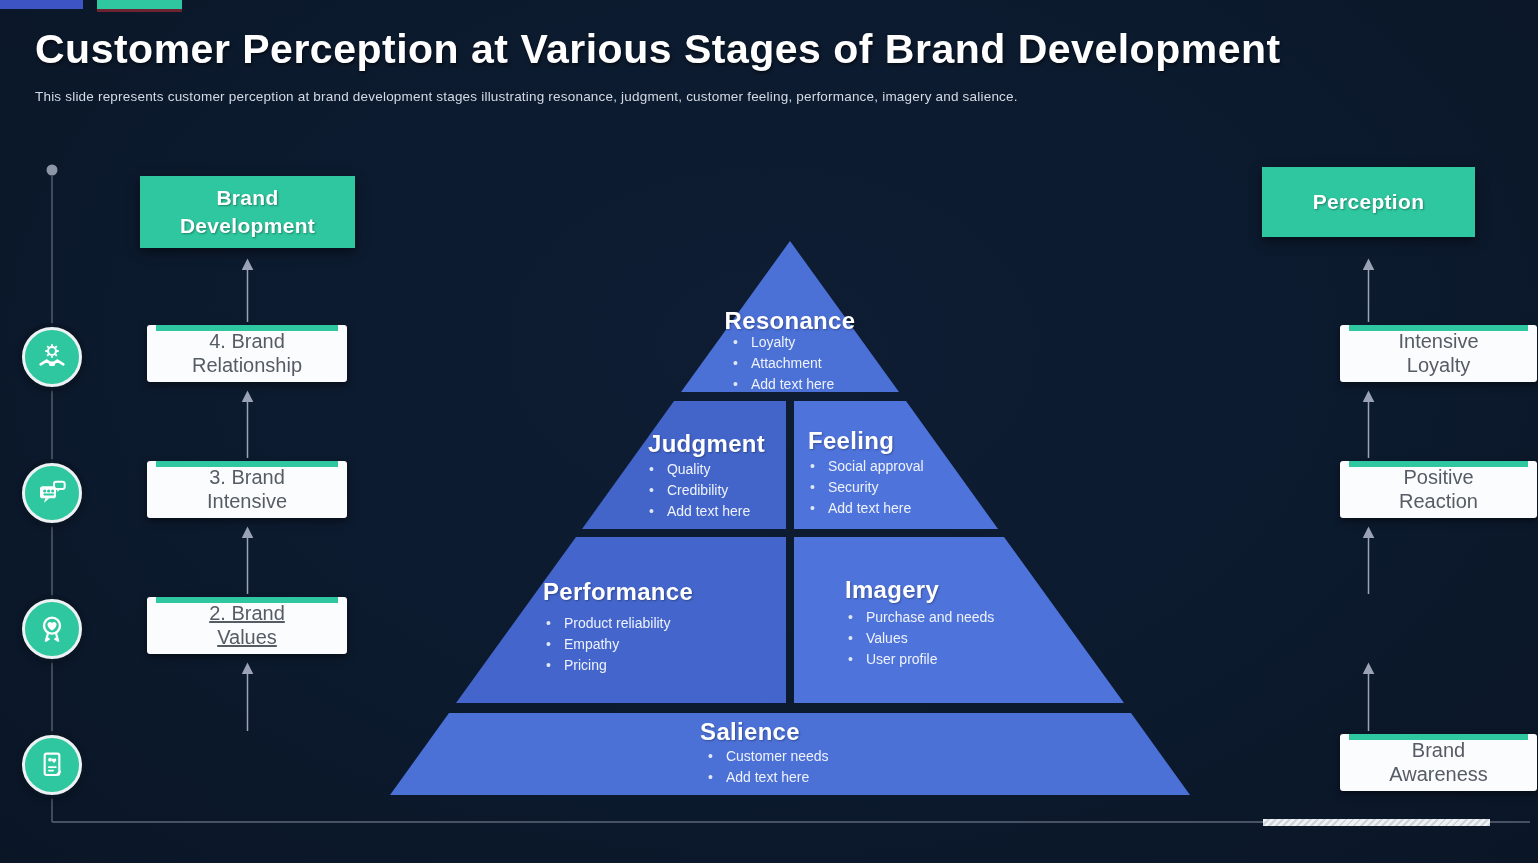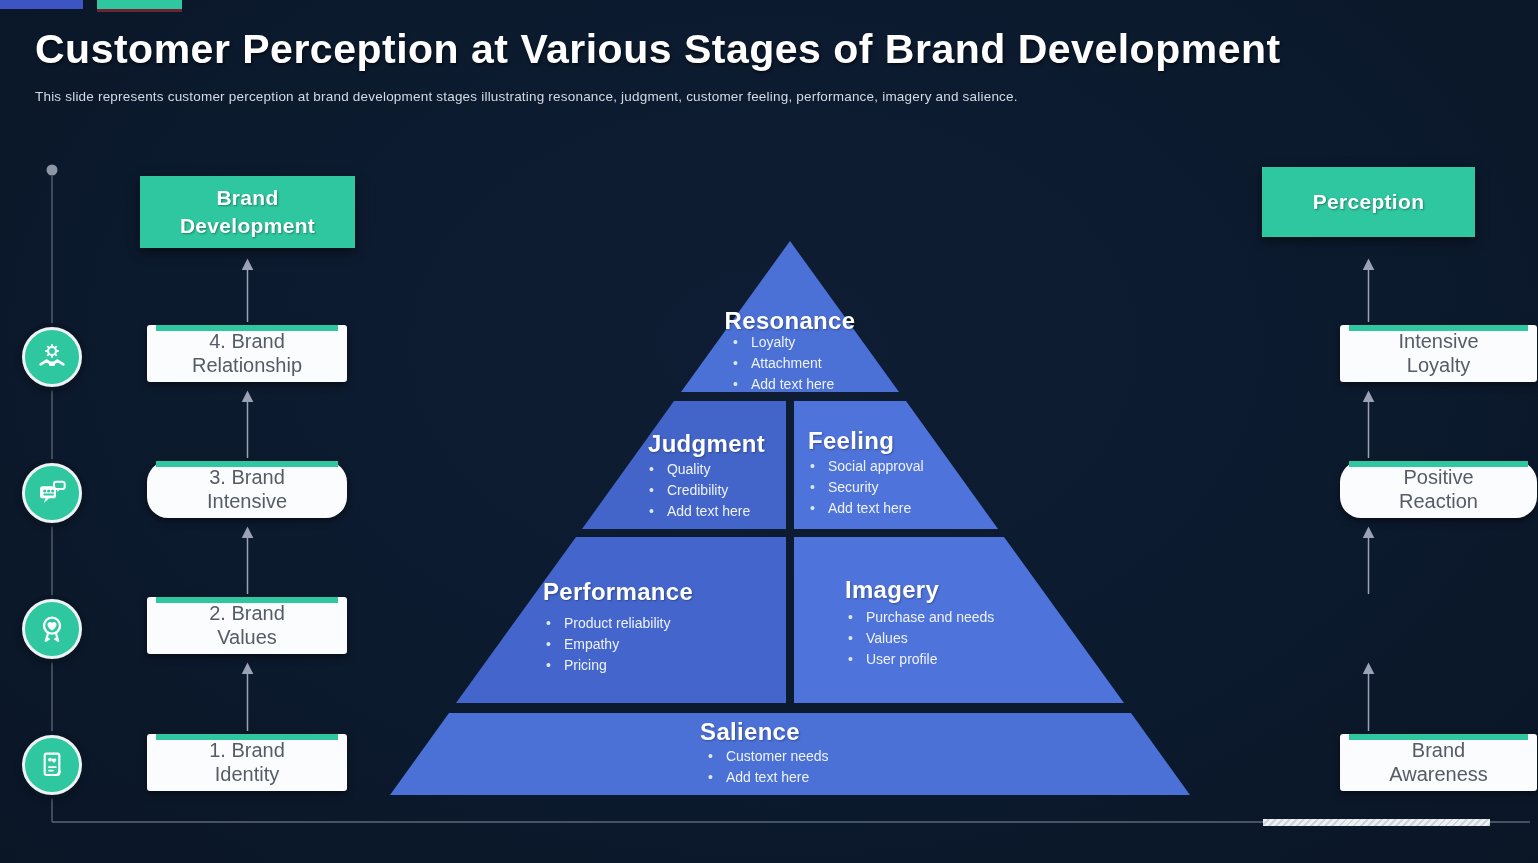--- a/index.html
+++ b/index.html
@@ -32,21 +32,21 @@
   .hdr-left{left:140px;top:176px;width:215px;height:72px;}
   .hdr-right{left:1262px;top:167px;width:213px;height:70px;}
 
   
   .stage-box{background:#fbfcfd;border-radius:3px;box-shadow:0 3px 7px rgba(0,0,0,.5);
     display:flex;flex-direction:column;justify-content:center;align-items:center;
     color:#565c66;font-size:20px;line-height:1.18;text-align:center;}
   .stage-box::before{content:"";position:absolute;top:0;left:9px;right:9px;height:6px;background:#2ec79f;}
   .lbox{left:147px;width:200px;height:57px;}
   .rbox{left:1340px;width:197px;height:57px;}
-  .row1{top:325px;} .row2{top:461px;border-radius:21px;} .row3{top:597px;} .row4{top:734px;}
+  .row1{top:325px;} .row2{top:461px;} .row3{top:597px;text-decoration:underline;} .row4{top:734px;}
 
   
   .rail-icon{width:54px;height:54px;border-radius:50%;background:#2ec79f;
     border:3px solid #eef2f5;box-shadow:0 0 0 4px rgba(10,22,38,.85), 0 3px 6px rgba(0,0,0,.5);
     display:flex;justify-content:center;align-items:center;}
   .ric1{left:22px;top:327px;} .ric2{left:22px;top:463px;} .ric3{left:22px;top:599px;} .ric4{left:22px;top:735px;}
 
   
   .pyr-title{color:#ffffff;font-weight:bold;font-size:24px;letter-spacing:.3px;
     text-shadow:1px 1px 2px rgba(0,0,0,.3);}
@@ -167,24 +167,20 @@
     <span>Relationship</span>
   </div>
   <div class="abs stage-box lbox row2">
     <span>3. Brand</span>
     <span>Intensive</span>
   </div>
   <div class="abs stage-box lbox row3">
     <span>2. Brand</span>
     <span>Values</span>
   </div>
-  <div class="abs stage-box lbox row4">
-    <span>1. Brand</span>
-    <span>Identity</span>
-  </div>
 
   <div class="abs col-header hdr-right">
     <span>Perception</span>
   </div>
   <div class="abs stage-box rbox row1">
     <span>Intensive</span>
     <span>Loyalty</span>
   </div>
   <div class="abs stage-box rbox row2">
     <span>Positive</span>

